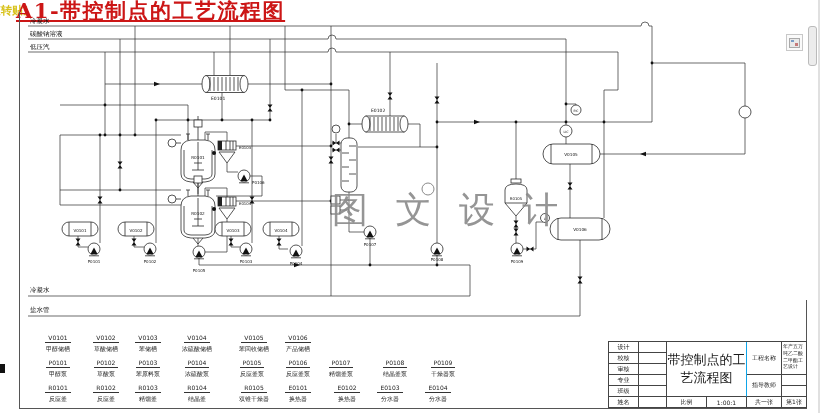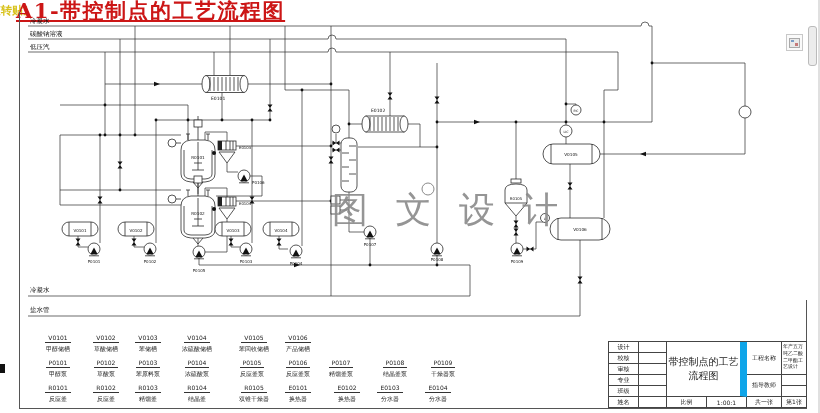--- a/index.html
+++ b/index.html
@@ -26,23 +26,23 @@
   .legend-item .name{font-size:6px;margin-top:1px;white-space:nowrap;}
   
   .tblock{position:absolute;left:608px;top:341px;width:198px;height:66px;
           border-left:1px solid #444;border-top:1px solid #444;font-size:6px;}
   .tblock *{box-sizing:border-box;}
   .tb-left{position:absolute;left:0;top:0;width:58px;}
   .tb-row{display:flex;height:11px;}
   .tb-cell-a{width:30px;border-right:1px solid #444;border-bottom:1px solid #444;
              display:flex;align-items:center;justify-content:center;}
   .tb-cell-b{width:28px;border-right:1px solid #444;border-bottom:1px solid #444;}
-  .tb-center{position:absolute;left:58px;top:0;width:80px;height:55px;border-right:7px solid #0ea5e9;
+  .tb-center{position:absolute;left:58px;top:0;width:80px;height:55px;border-right:1px solid #0ea5e9;
              border-bottom:1px solid #444;display:flex;align-items:center;justify-content:center;
-             font-size:10px;text-align:center;}
+             font-size:13px;text-align:center;}
   .tb-scale-label{position:absolute;left:58px;top:55px;width:40px;height:11px;border-right:1px solid #444;
              border-bottom:1px solid #444;display:flex;align-items:center;justify-content:center;}
   .tb-scale-value{position:absolute;left:98px;top:55px;width:40px;height:11px;border-right:1px solid #444;
              border-bottom:1px solid #444;display:flex;align-items:center;justify-content:center;}
   .tb-proj-label{position:absolute;left:138px;top:0;width:35px;height:33px;border-right:1px solid #444;
              border-bottom:1px solid #444;display:flex;align-items:center;justify-content:center;}
   .tb-proj-value{position:absolute;left:173px;top:0;width:25px;height:33px;border-right:1px solid #444;
              border-bottom:1px solid #444;font-size:5px;line-height:1.35;padding:1px;}
   .tb-adv-label{position:absolute;left:138px;top:33px;width:35px;height:22px;border-right:1px solid #444;
              border-bottom:1px solid #444;display:flex;align-items:center;justify-content:center;}

